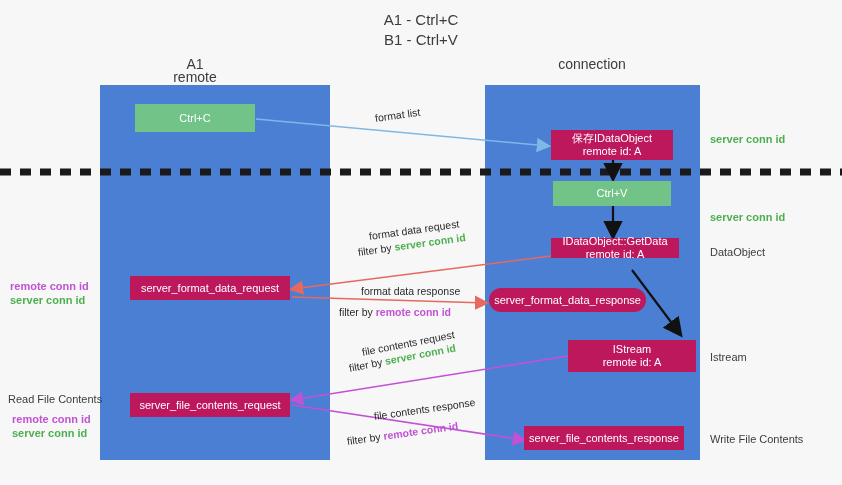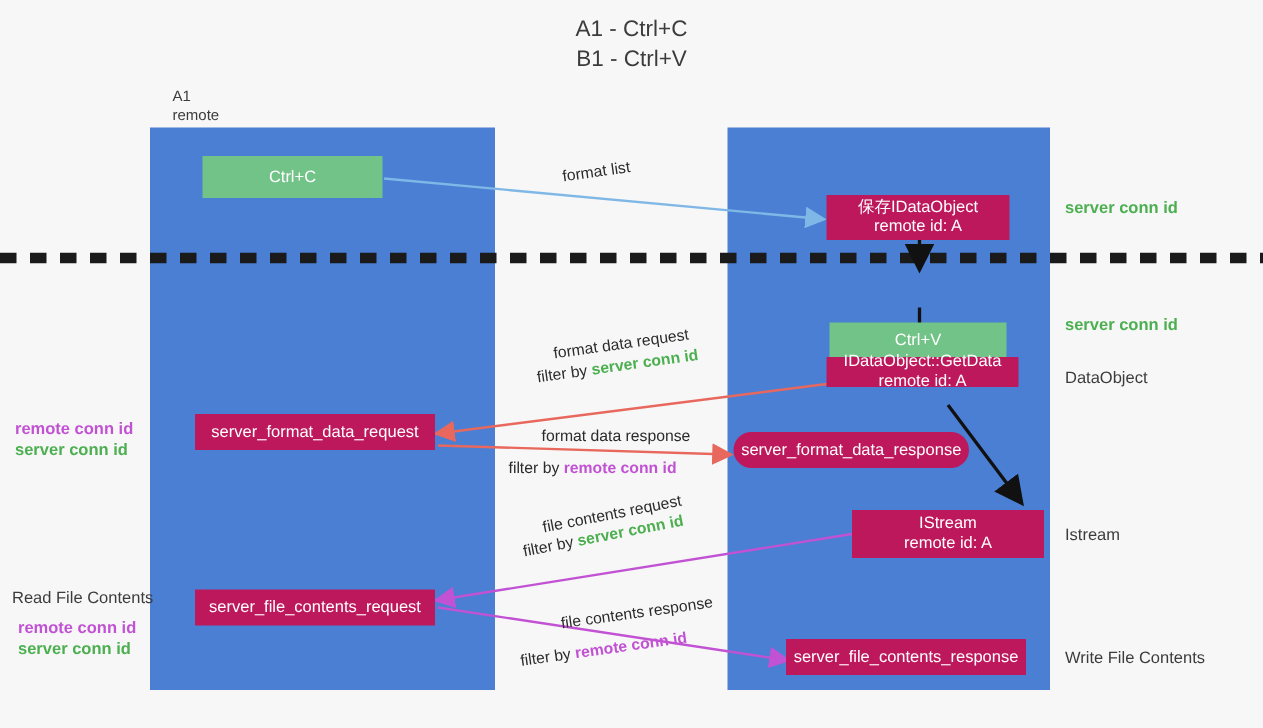--- a/index.html
+++ b/index.html
@@ -11,22 +11,22 @@
     overflow:hidden;
   }
   #stage{position:absolute;inset:0;}
 
   .title{
     position:absolute;left:0;right:0;top:10px;
     text-align:center;color:#3c3c3c;font-size:15px;line-height:20px;
   }
 
   .col-head{
-    position:absolute;color:#3c3c3c;
-    font-size:10px;line-height:13px;width:160px;
+    position:absolute;text-align:center;color:#3c3c3c;
+    font-size:14px;line-height:13px;width:160px;
   }
   .col-head .l1{display:block;}
   .col-head .l2{display:block;}
 
   .lane{position:absolute;background:#4a7fd4;}
   .lane.a{left:100px;top:85px;width:230px;height:375px;}
   .lane.b{left:485px;top:85px;width:215px;height:375px;}
 
   .node{
     position:absolute;color:#fff;text-align:center;
@@ -60,20 +60,21 @@
   <div class="title">
     <div>A1 - Ctrl+C</div>
     <div>B1 - Ctrl+V</div>
   </div>
 
   <div class="col-head" style="left:115px;top:58px;">
     <span class="l1">A1</span>
     <span class="l2">remote</span>
   </div>
   <div class="col-head" style="left:512px;top:58px;">
+    <span class="l2">connection</span>
   </div>
 
   <div class="lane a"></div>
   <div class="lane b"></div>
 
   <svg class="edges">
     <defs>
       <marker id="ar-blue" markerWidth="9" markerHeight="9" refX="7" refY="4.5" orient="auto">
         <path d="M0,0 L9,4.5 L0,9 z" fill="#7fb8e6"></path>
       </marker>
@@ -105,21 +106,21 @@
 
   <div class="node green" style="left:135px;top:104px;width:120px;height:28px;">
     <span>Ctrl+C</span>
   </div>
 
   <div class="node orange" style="left:551px;top:130px;width:122px;height:30px;">
     <span>保存IDataObject</span>
     <span class="l2">remote id: A</span>
   </div>
 
-  <div class="node green" style="left:553px;top:181px;width:118px;height:25px;margin-top:34px;">
+  <div class="node green" style="left:553px;top:181px;width:118px;height:25px;">
     <span>Ctrl+V</span>
   </div>
 
   <div class="node orange" style="left:551px;top:238px;width:128px;height:20px;">
     <span>IDataObject::GetData</span>
     <span class="l2">remote id: A</span>
   </div>
 
   <div class="node orange" style="left:130px;top:276px;width:160px;height:24px;">
     <span>server_format_data_request</span>

